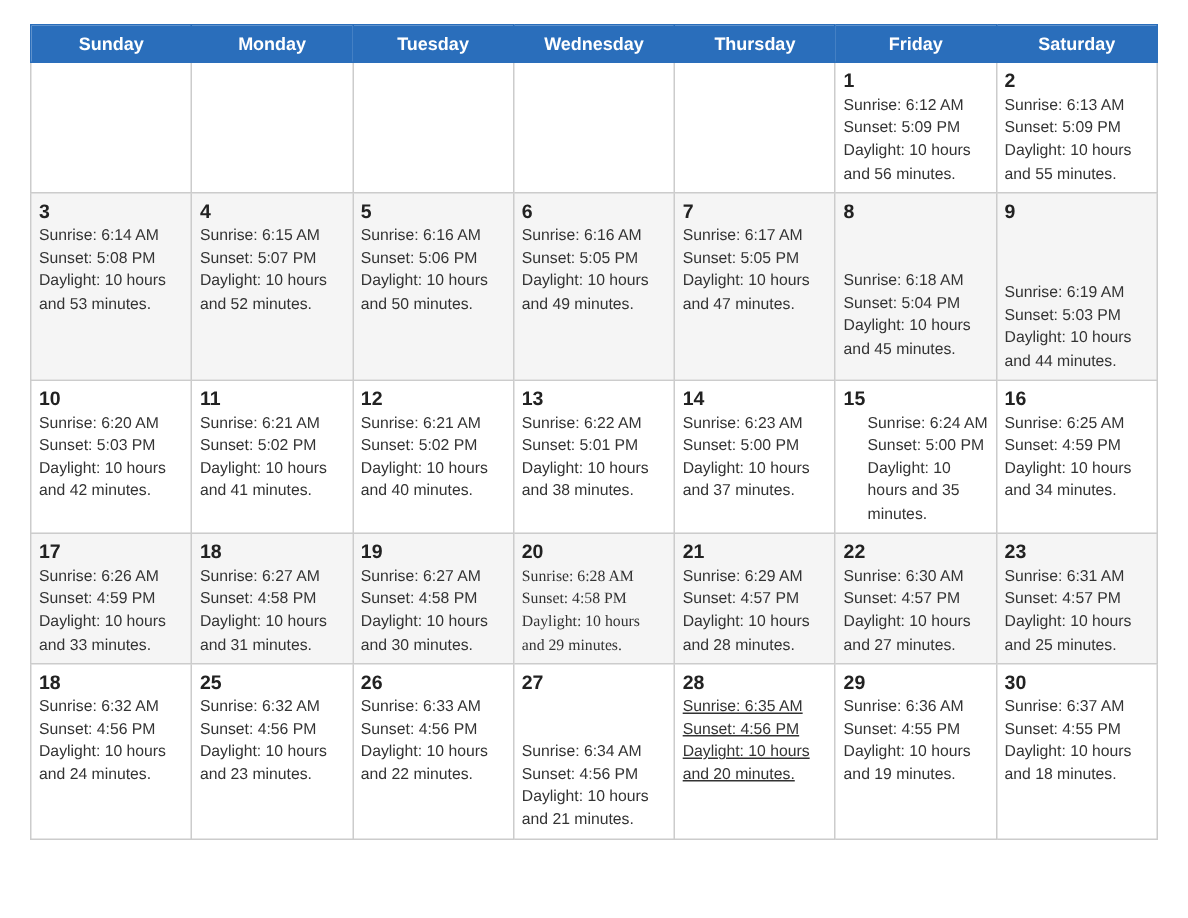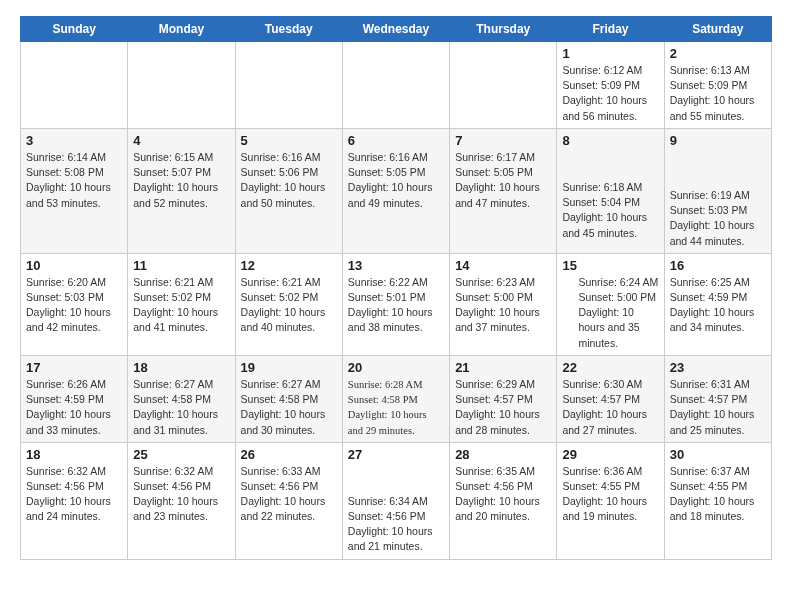--- a/index.html
+++ b/index.html
@@ -271,21 +271,21 @@
 Daylight: 10 hours and 22 minutes.</div>
           </td>
           <td>
             <span class="day-num">27</span>
             <div class="day-info" style="white-space: pre-line; margin-top: 32px;">Sunrise: 6:34 AM
 Sunset: 4:56 PM
 Daylight: 10 hours and 21 minutes.</div>
           </td>
           <td>
             <span class="day-num">28</span>
-            <div class="day-info" style="white-space: pre-line;">Sunrise: 6:35 AM
+            <div class="day-info" style="white-space: pre-line; text-decoration: underline;">Sunrise: 6:35 AM
 Sunset: 4:56 PM
 Daylight: 10 hours and 20 minutes.</div>
           </td>
           <td>
             <span class="day-num">29</span>
             <div class="day-info" style="white-space: pre-line;">Sunrise: 6:36 AM
 Sunset: 4:55 PM
 Daylight: 10 hours and 19 minutes.</div>
           </td>
           <td>

